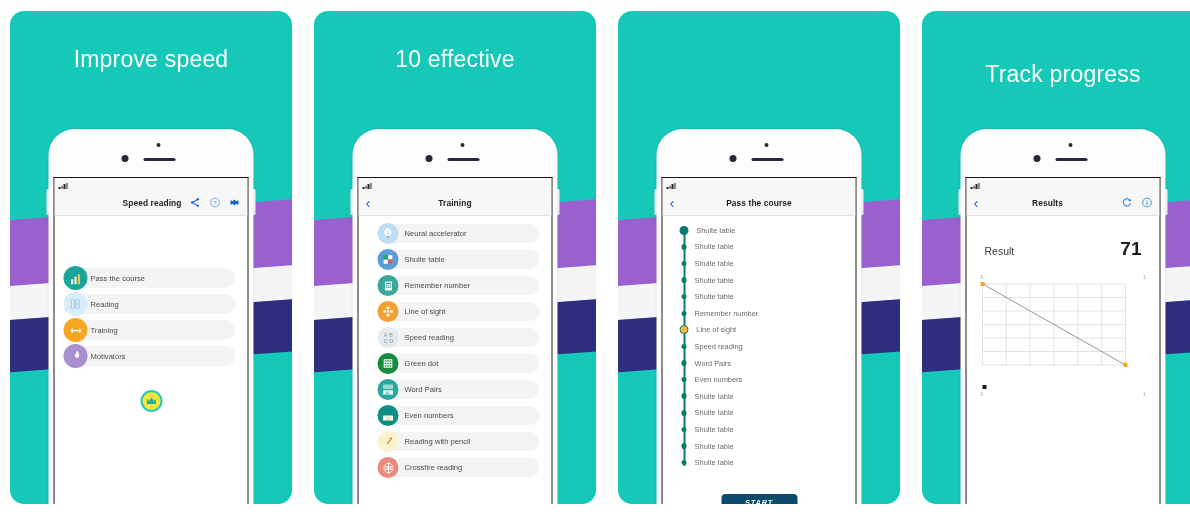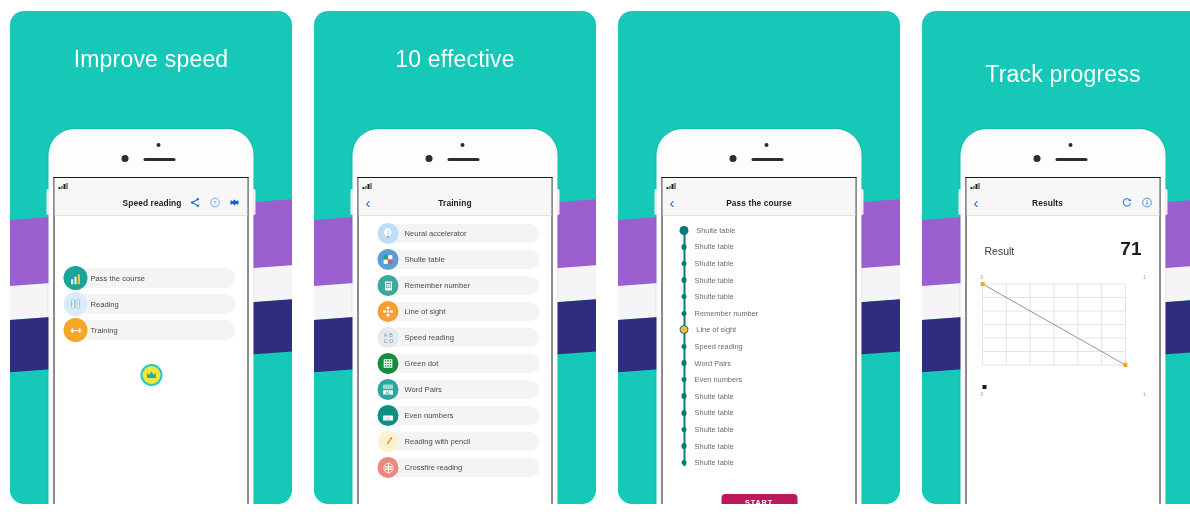--- a/index.html
+++ b/index.html
@@ -176,23 +176,23 @@
   .dot.big { width: 9px; height: 9px; margin-left: 0.8px; }
   .dot.current {
     width: 9px; height: 9px; margin-left: 0.8px;
     background:#f6b93b; border: 1.6px solid #0b7a74;
   }
   .course-label { font-size: 7.4px; color: #6b6b6b; margin-left: 8px; }
   .start-btn {
     position:absolute; left:50%; transform:translateX(-50%);
     bottom: 18px;
     width: 76px; height: 17px;
-    background: #be185d; border-radius: 4px;
+    background: #0c4a6e; border-radius: 4px;
     color:#fff; font-size:7.4px; font-weight:600; letter-spacing:0.8px;
-    display:flex; align-items:center; justify-content:center;
+    display:flex; align-items:center; justify-content:center;font-style:italic;
   }
 
   
   .res-block { padding: 22px 18px 0 18px; }
   .res-row { display:flex; align-items:baseline; justify-content:space-between; margin-bottom: 17px; }
   .res-key { font-size: 10.5px; color:#3c3c3c; }
   .res-val { font-size: 19px; font-weight: bold; color:#1d1d1f;text-align:center; }
   .chart-wrap { position: relative; margin: 22px 14px 0 14px; }
   .chart-lbl {
     position:absolute; font-size:4.6px; color:#9a9a9a;
@@ -284,20 +284,29 @@
             <span class="badge" style="background:#f5a623">
               <svg width="15" height="15" viewBox="0 0 24 24">
                   <g stroke="#ffffff" stroke-width="2" stroke-linecap="round">
                     <line x1="4" y1="12" x2="20" y2="12"></line>
                     <line x1="6" y1="9" x2="6" y2="15"></line>
                     <line x1="18" y1="9" x2="18" y2="15"></line>
                   </g>
                 </svg>
             </span>
             <span class="menu-label">Training</span>
+          </div>
+          <div class="menu-row">
+            <span class="badge" style="background:#a98ed0">
+              <svg width="14" height="14" viewBox="0 0 24 24">
+                  <path fill="#ffffff" d="M14 3c3 2 5 6 4 10l-3 3-5-5 3-3c0-2 .5-3.7 1-5z"></path>
+                  <path fill="#e8705e" d="M9 14l-3 4 4-1z"></path>
+                </svg>
+            </span>
+            <span class="menu-label">Motivators</span>
           </div>
 
           <div class="crown-wrap">
             <svg width="12" height="12" viewBox="0 0 24 24">
                 <path fill="#19b3a6" d="M3 8l4 4 5-7 5 7 4-4v10H3z"></path>
               </svg>
           </div>
         </div>
 
       </div>

